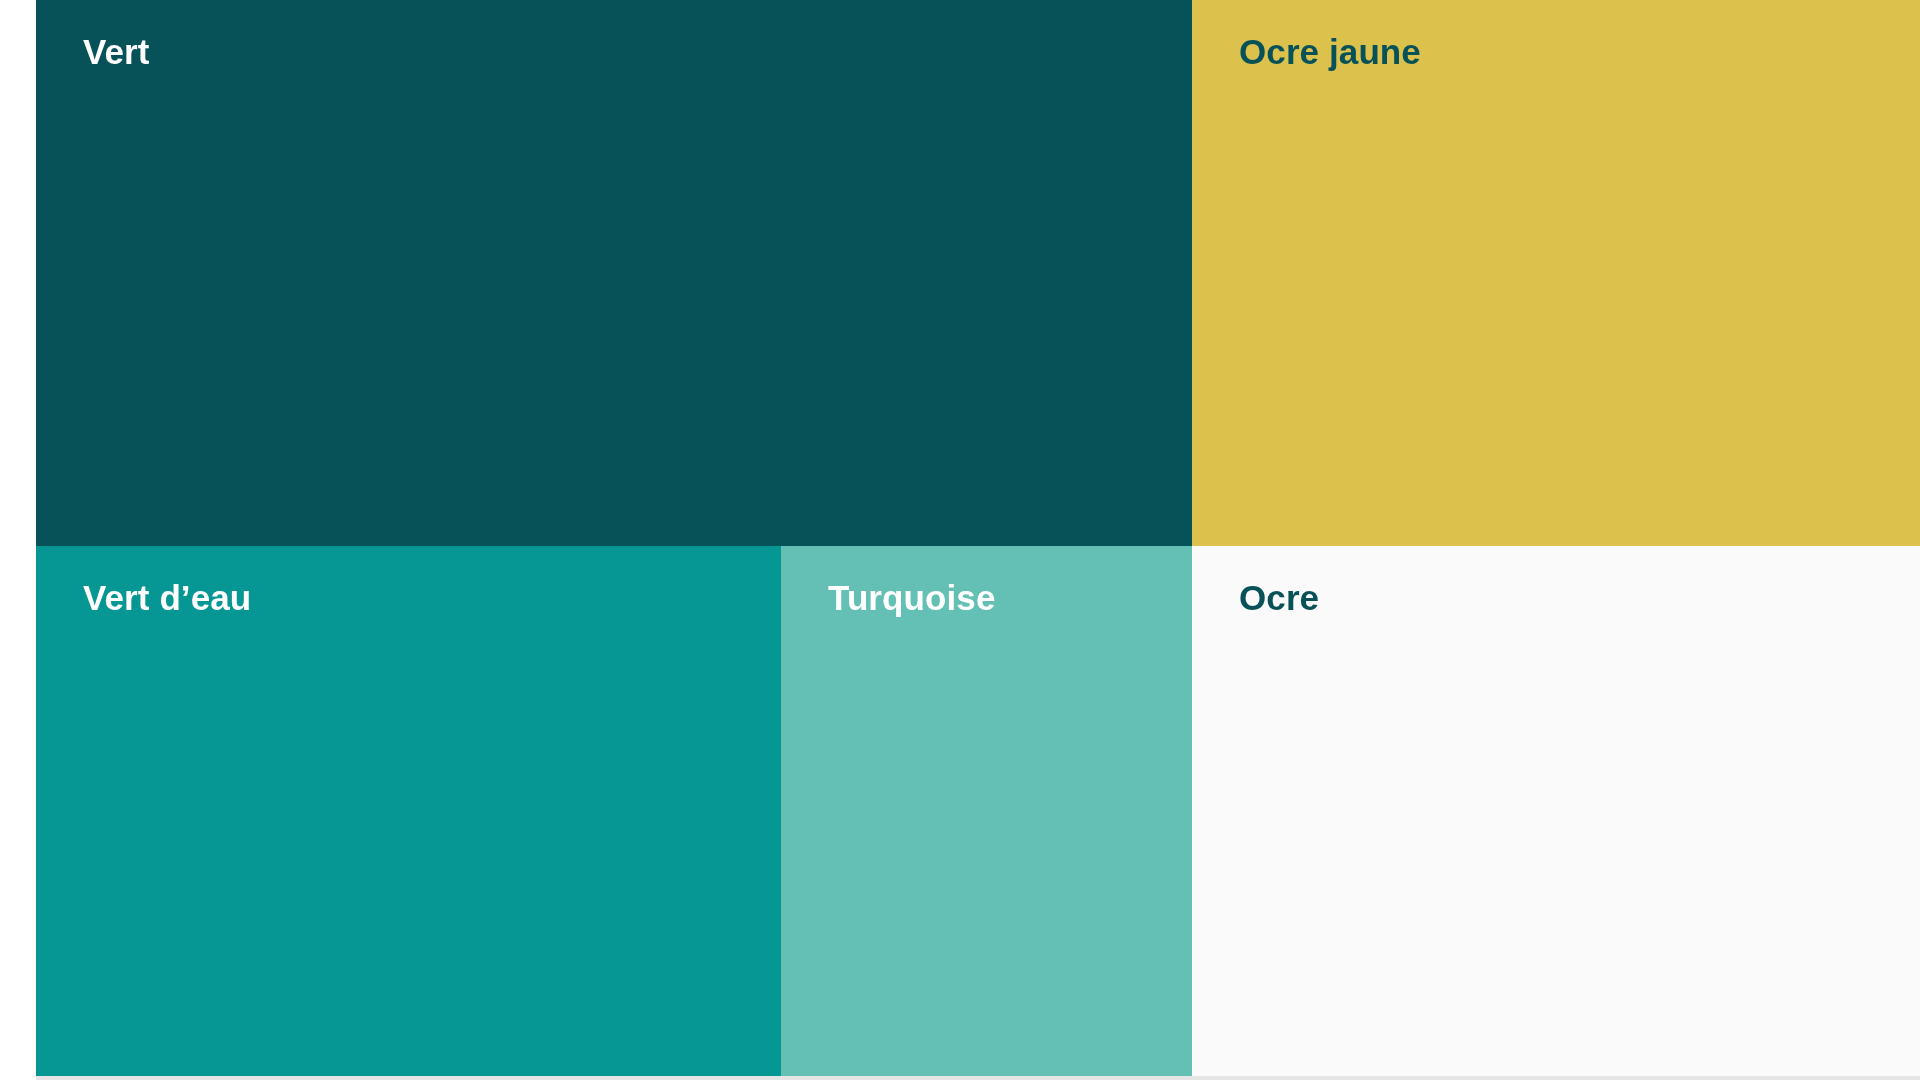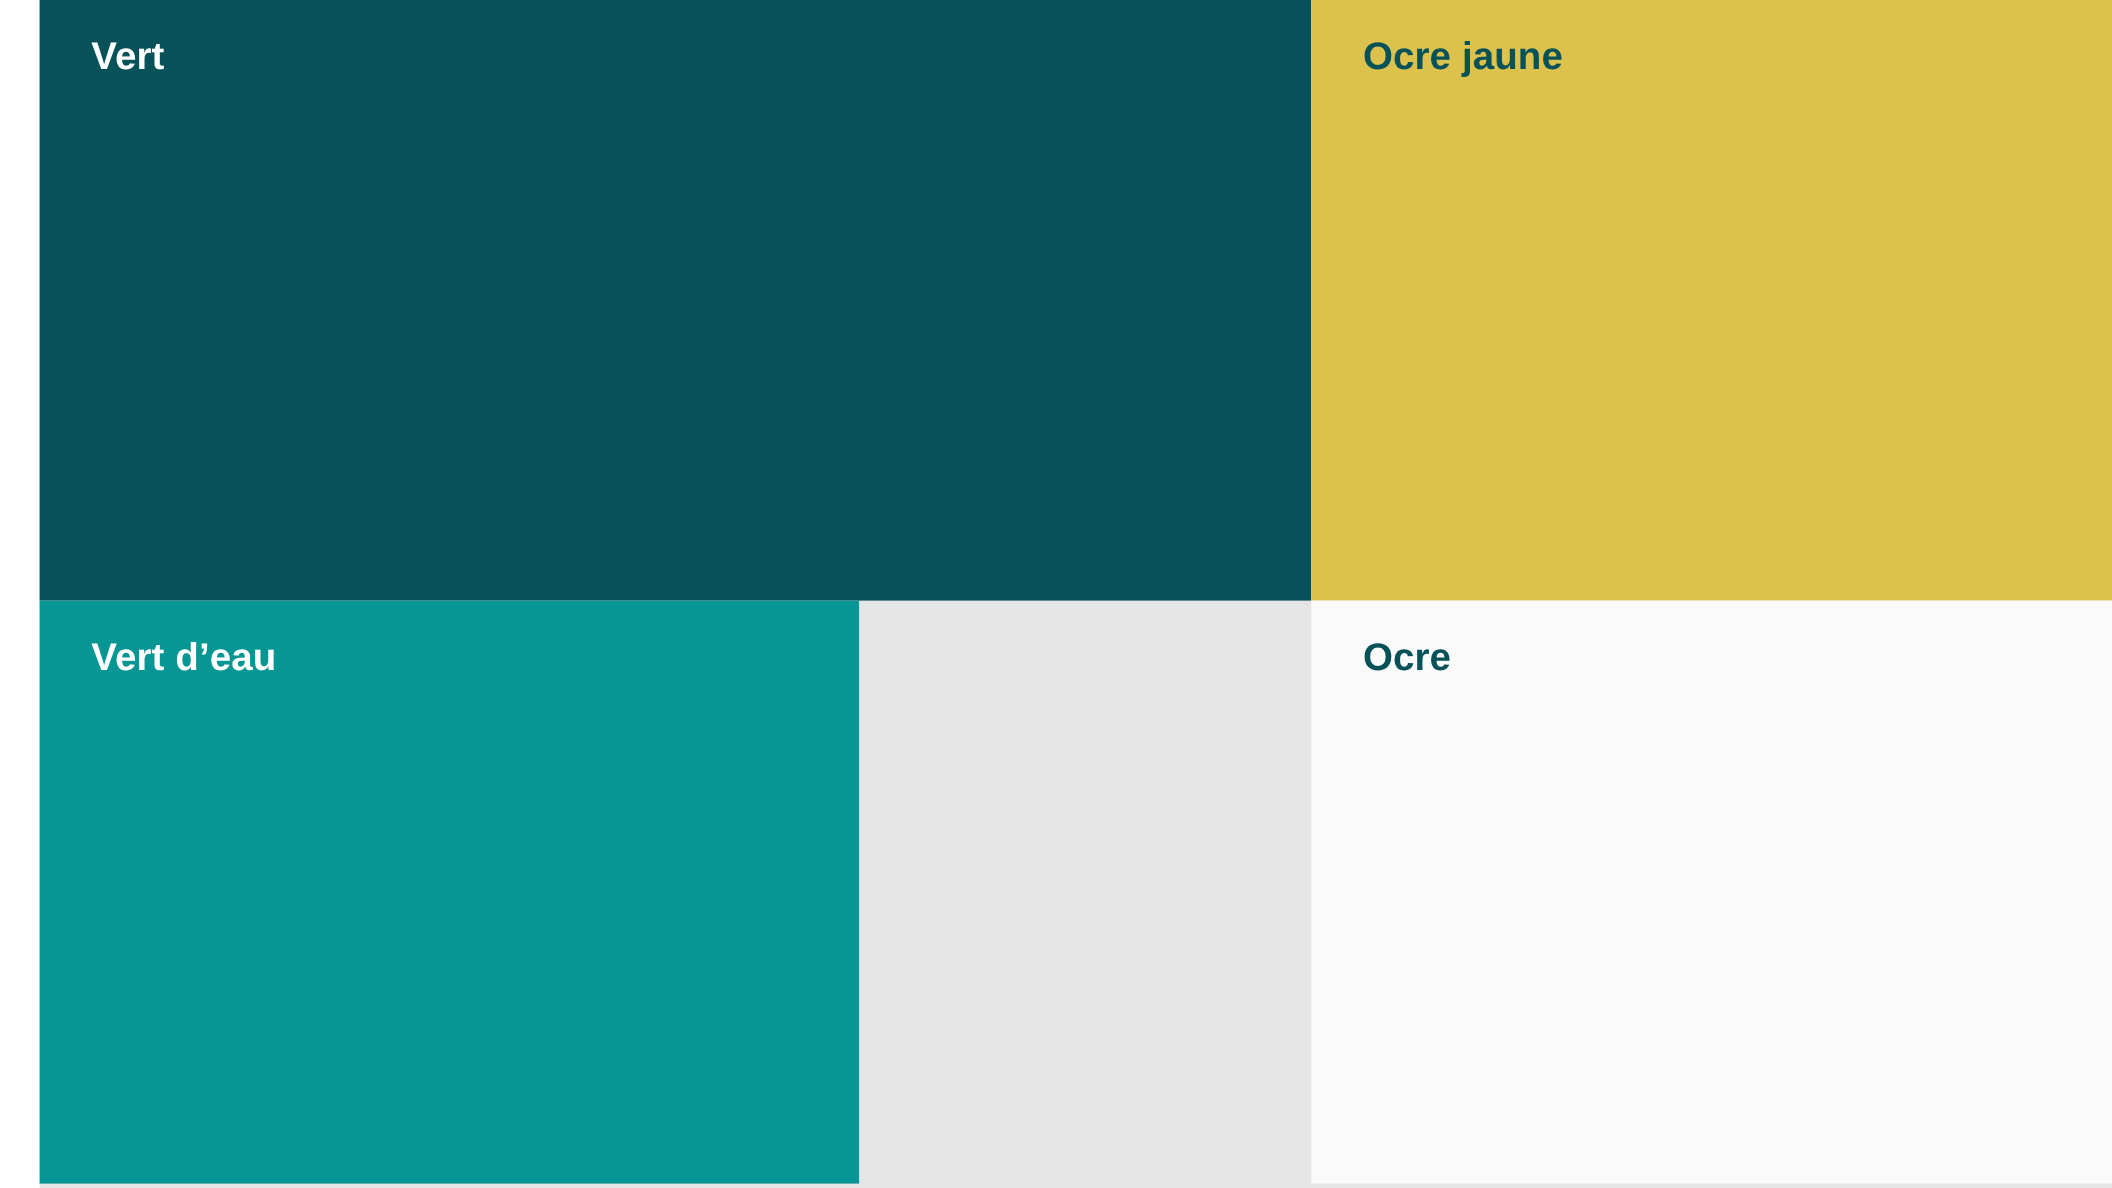--- a/index.html
+++ b/index.html
@@ -88,18 +88,21 @@
   </div>
 
   <div class="swatch" id="swatch-ocre-jaune">
     <span class="swatch-label label-on-light">Ocre jaune</span>
   </div>
 
   <div class="swatch" id="swatch-vert-deau">
     <span class="swatch-label label-on-dark">Vert d’eau</span>
   </div>
 
+  <div class="swatch" id="swatch-turquoise">
+    <span class="swatch-label label-on-dark">Turquoise</span>
+  </div>
 
   <div class="swatch" id="swatch-blanc">
     <span class="swatch-label label-on-light">Ocre</span>
   </div>
 
 </div>
 
 </body></html>

